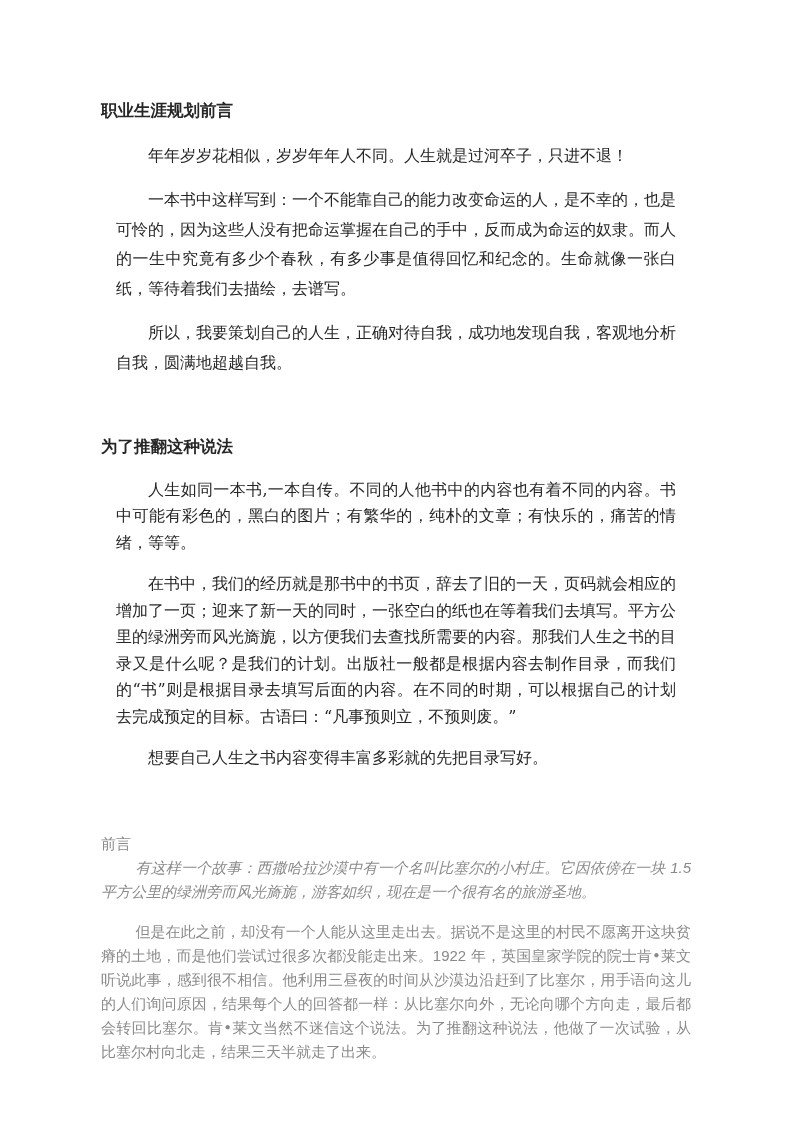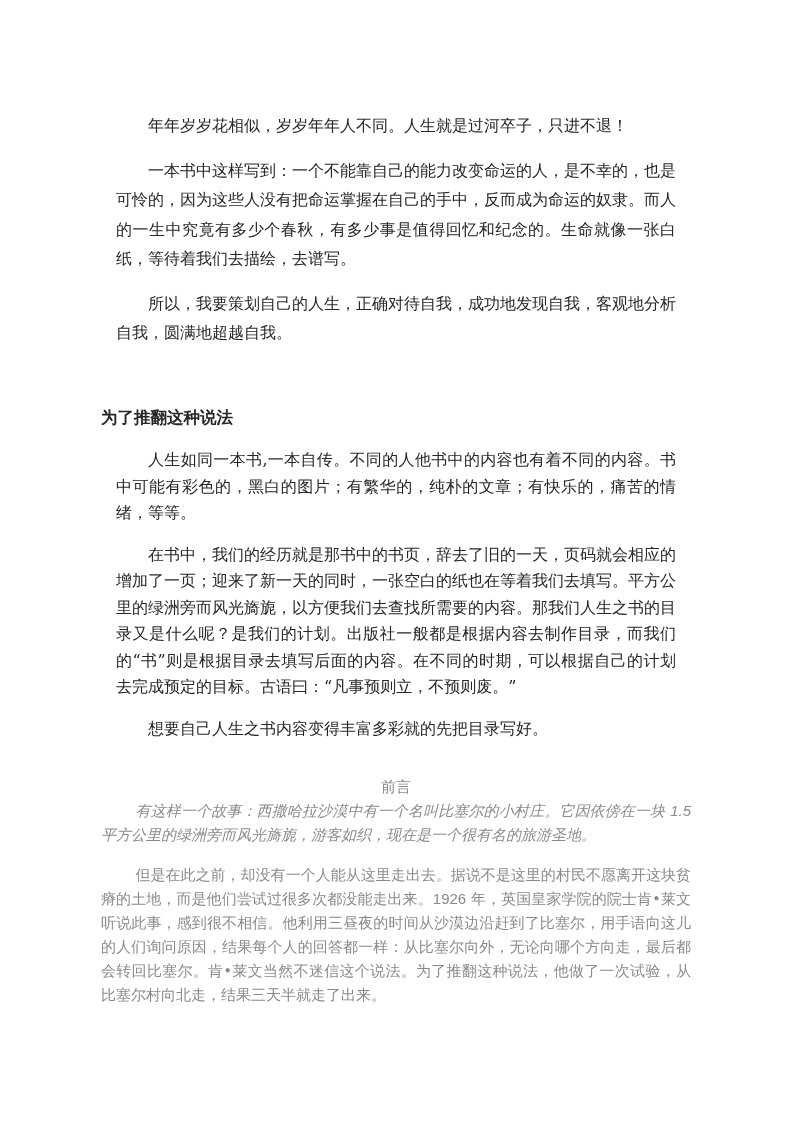--- a/index.html
+++ b/index.html
@@ -45,54 +45,55 @@
     line-height: 26.5px;
   }
   
   .sec-gray {
     color: #8a8a8a;
     font-size: 15px;
     line-height: 24px;
     text-align: justify;
   }
   .sec-gray .gray-heading {
-    margin: 33px 0 0 0;
+    margin: 60px 0 0 0;
     text-indent: 0;
     font-weight: normal;
-    text-align: center;
+    text-align: left;
   }
   .sec-gray p {
     margin: 0;
     text-indent: 2.3em;
   }
   .sec-gray .p-first { margin-top: 0; font-style: italic; }
   .sec-gray .p-second { margin-top: 16px; }
   .sans {
     font-family: "Liberation Sans", "DejaVu Sans", sans-serif;
   }
 </style>
 </head>
 <body>
 
 <div class="page">
   <div class="content">
 
     <div class="sec-main sec1">
+      <h1>职业生涯规划前言</h1>
       <p>年年岁岁花相似，岁岁年年人不同。人生就是过河卒子，只进不退！</p>
       <p class="p-gap-md">一本书中这样写到：一个不能靠自己的能力改变命运的人，是不幸的，也是可怜的，因为这些人没有把命运掌握在自己的手中，反而成为命运的奴隶。而人的一生中究竟有多少个春秋，有多少事是值得回忆和纪念的。生命就像一张白纸，等待着我们去描绘，去谱写。</p>
       <p class="p-gap-sm">所以，我要策划自己的人生，正确对待自我，成功地发现自我，客观地分析自我，圆满地超越自我。</p>
     </div>
 
     <div class="sec-main sec2">
       <h1>为了推翻这种说法</h1>
       <p>人生如同一本书,一本自传。不同的人他书中的内容也有着不同的内容。书中可能有彩色的，黑白的图片；有繁华的，纯朴的文章；有快乐的，痛苦的情绪，等等。</p>
       <p>在书中，我们的经历就是那书中的书页，辞去了旧的一天，页码就会相应的增加了一页；迎来了新一天的同时，一张空白的纸也在等着我们去填写。平方公里的绿洲旁而风光旖旎，以方便我们去查找所需要的内容。那我们人生之书的目录又是什么呢？是我们的计划。出版社一般都是根据内容去制作目录，而我们的“书”则是根据目录去填写后面的内容。在不同的时期，可以根据自己的计划去完成预定的目标。古语曰：“凡事预则立，不预则废。”</p>
       <p>想要自己人生之书内容变得丰富多彩就的先把目录写好。</p>
     </div>
 
     <div class="sec-gray">
       <p class="gray-heading">前言</p>
       <p class="p-first"><span>有这样一个故事：西撒哈拉沙漠中有一个名叫比塞尔的小村庄。它因依傍在一块 </span><span class="sans">1.5</span><span> 平方公里的绿洲旁而风光旖旎，游客如织，现在是一个很有名的旅游圣地。</span></p>
-      <p class="p-second"><span>但是在此之前，却没有一个人能从这里走出去。据说不是这里的村民不愿离开这块贫瘠的土地，而是他们尝试过很多次都没能走出来。</span><span class="sans">1926</span><span> 年，英国皇家学院的院士肯•莱文听说此事，感到很不相信。他利用三昼夜的时间从沙漠边沿赶到了比塞尔，用手语向这儿的人们询问原因，结果每个人的回答都一样：从比塞尔向外，无论向哪个方向走，最后都会转回比塞尔。肯•莱文当然不迷信这个说法。为了推翻这种说法，他做了一次试验，从比塞尔村向北走，结果三天半就走了出来。</span></p>
+      <p class="p-second"><span>但是在此之前，却没有一个人能从这里走出去。据说不是这里的村民不愿离开这块贫瘠的土地，而是他们尝试过很多次都没能走出来。</span><span class="sans">1922</span><span> 年，英国皇家学院的院士肯•莱文听说此事，感到很不相信。他利用三昼夜的时间从沙漠边沿赶到了比塞尔，用手语向这儿的人们询问原因，结果每个人的回答都一样：从比塞尔向外，无论向哪个方向走，最后都会转回比塞尔。肯•莱文当然不迷信这个说法。为了推翻这种说法，他做了一次试验，从比塞尔村向北走，结果三天半就走了出来。</span></p>
     </div>
 
   </div>
 </div>
 
 </body></html>

